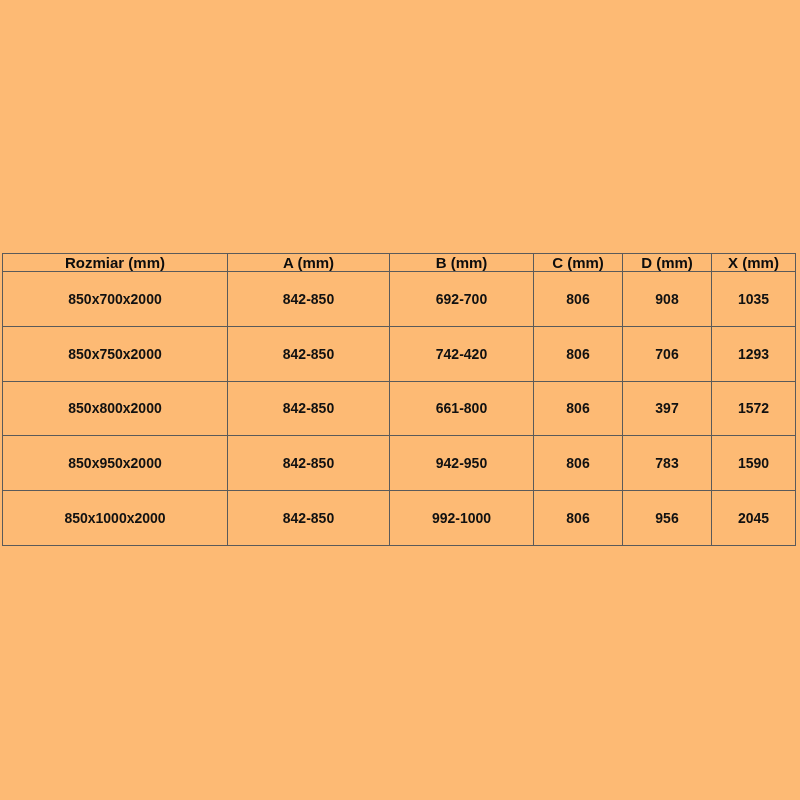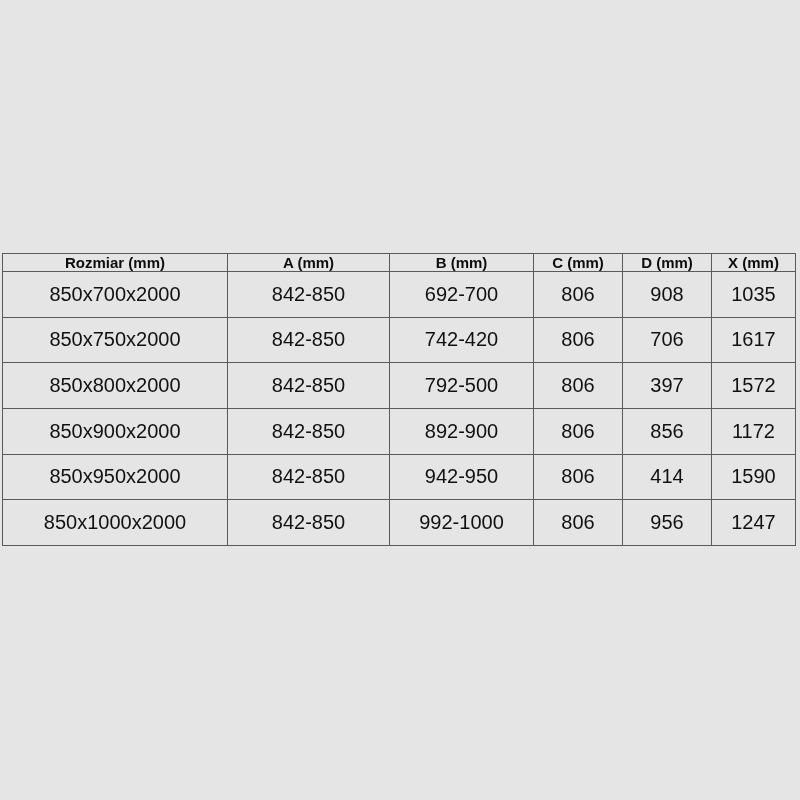--- a/index.html
+++ b/index.html
@@ -4,21 +4,21 @@
 <style>
   html, body {
     margin: 0;
     padding: 0;
     background: #ffffff;
   }
   .page {
     position: relative;
     width: 800px;
     height: 800px;
-    background: #e5e5e5;
+    background: #fdba74;
     overflow: hidden;
     font-family: "Liberation Sans", sans-serif;
   }
   table.dims {
     position: absolute;
     top: 253px;
     left: 2px;
     width: 793px;
     height: 293px;
     border-collapse: collapse;
@@ -33,22 +33,22 @@
     padding: 0;
     overflow: hidden;
     white-space: nowrap;
   }
   table.dims th {
     font-size: 15px;
     font-weight: bold;
     color: #0d0d0d;
   }
   table.dims td {
-    font-size: 20px;
-    font-weight: normal;
+    font-size: 14px;
+    font-weight: bold;
   }
 </style>
 </head>
 <body>
 
 <div class="page">
   <table class="dims">
     <colgroup>
       <col style="width:225px">
       <col style="width:162px">
@@ -75,49 +75,41 @@
         <td>806</td>
         <td>908</td>
         <td>1035</td>
       </tr>
       <tr>
         <td>850x750x2000</td>
         <td>842-850</td>
         <td>742-420</td>
         <td>806</td>
         <td>706</td>
-        <td>1617</td>
+        <td>1293</td>
       </tr>
       <tr>
         <td>850x800x2000</td>
         <td>842-850</td>
-        <td>792-500</td>
+        <td>661-800</td>
         <td>806</td>
         <td>397</td>
         <td>1572</td>
-      </tr>
-      <tr>
-        <td>850x900x2000</td>
-        <td>842-850</td>
-        <td>892-900</td>
-        <td>806</td>
-        <td>856</td>
-        <td>1172</td>
       </tr>
       <tr>
         <td>850x950x2000</td>
         <td>842-850</td>
         <td>942-950</td>
         <td>806</td>
-        <td>414</td>
+        <td>783</td>
         <td>1590</td>
       </tr>
       <tr>
         <td>850x1000x2000</td>
         <td>842-850</td>
         <td>992-1000</td>
         <td>806</td>
         <td>956</td>
-        <td>1247</td>
+        <td>2045</td>
       </tr>
     </tbody>
   </table>
 </div>
 
 </body></html>

